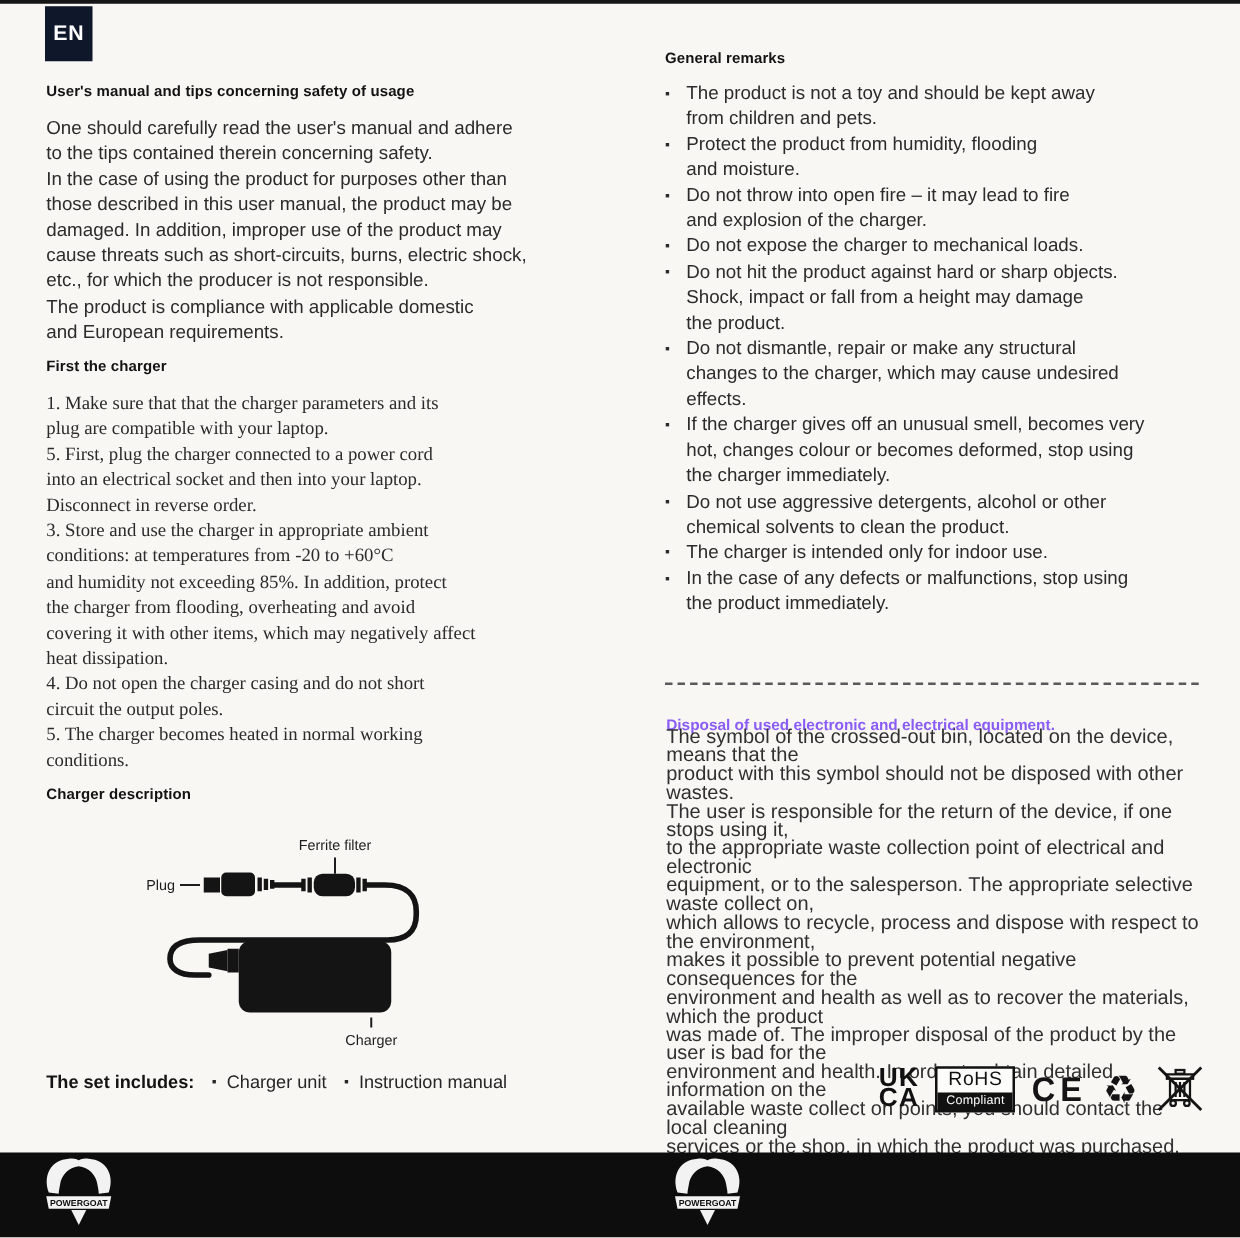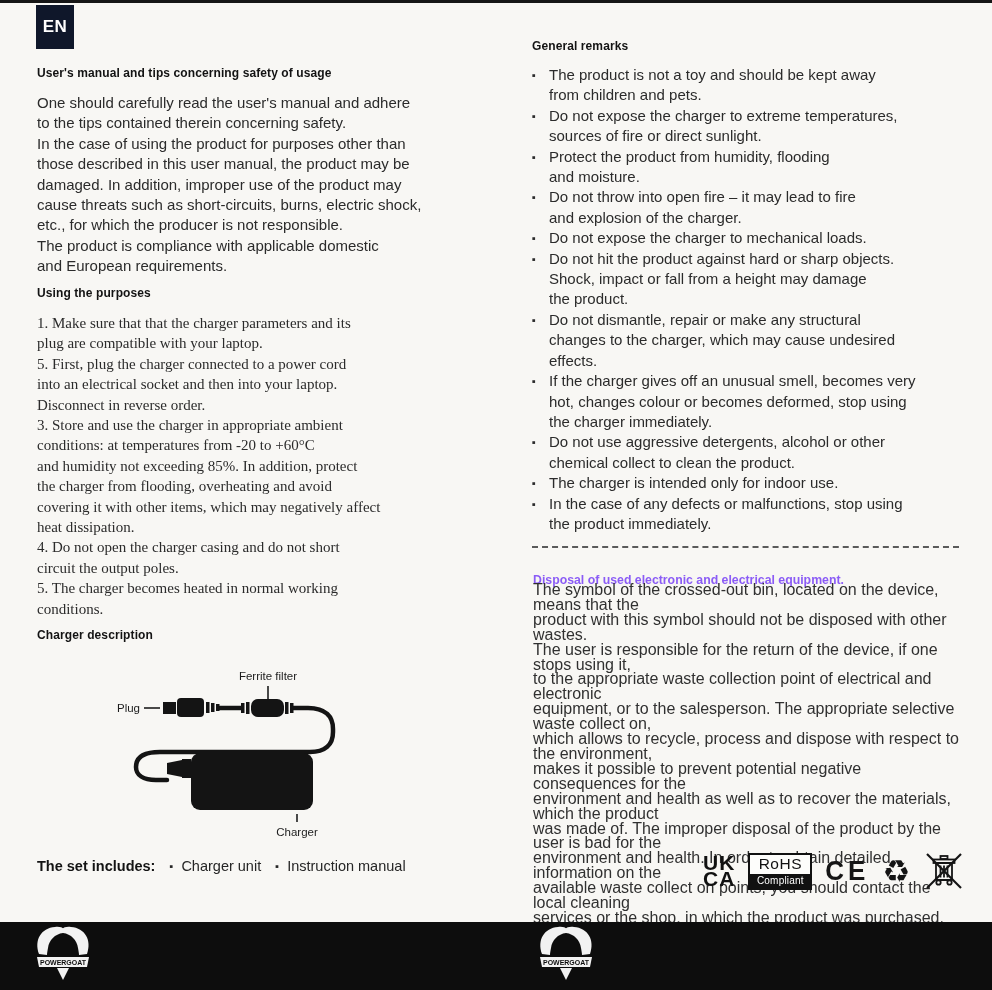--- a/index.html
+++ b/index.html
@@ -74,21 +74,21 @@
 <p class="body-text preline left-intro">One should carefully read the user's manual and adhere
 to the tips contained therein concerning safety.
 In the case of using the product for purposes other than
 those described in this user manual, the product may be
 damaged. In addition, improper use of the product may
 cause threats such as short-circuits, burns, electric shock,
 etc., for which the producer is not responsible.
 The product is compliance with applicable domestic
 and European requirements.</p>
 
-<h2 class="sec using-heading">Using the purposes</h2>
+<h2 class="sec using-heading">First the charger</h2>
 
 <div class="body-text using-items">
   <div class="preline">1. Make sure that that the charger parameters and its
 plug are compatible with your laptop.</div>
   <div class="preline">5. First, plug the charger connected to a power cord
 into an electrical socket and then into your laptop.
 Disconnect in reverse order.</div>
   <div class="preline">3. Store and use the charger in appropriate ambient
 conditions: at temperatures from -20 to +60°C
 and humidity not exceeding 85%. In addition, protect
@@ -145,38 +145,36 @@
   <span class="lbl">The set includes:</span>
   <span class="set-item">Charger unit</span>
   <span class="set-item">Instruction manual</span>
 </div>
 
 <h2 class="sec remarks-heading">General remarks</h2>
 
 <ul class="remarks-list body-text">
   <li class="preline">The product is not a toy and should be kept away
 from children and pets.</li>
-  <li class="preline">Do not expose the charger to extreme temperatures,
-sources of fire or direct sunlight.</li>
   <li class="preline">Protect the product from humidity, flooding
 and moisture.</li>
   <li class="preline">Do not throw into open fire – it may lead to fire
 and explosion of the charger.</li>
   <li class="preline">Do not expose the charger to mechanical loads.</li>
   <li class="preline">Do not hit the product against hard or sharp objects.
 Shock, impact or fall from a height may damage
 the product.</li>
   <li class="preline">Do not dismantle, repair or make any structural
 changes to the charger, which may cause undesired
 effects.</li>
   <li class="preline">If the charger gives off an unusual smell, becomes very
 hot, changes colour or becomes deformed, stop using
 the charger immediately.</li>
   <li class="preline">Do not use aggressive detergents, alcohol or other
-chemical collect to clean the product.</li>
+chemical solvents to clean the product.</li>
   <li class="preline">The charger is intended only for indoor use.</li>
   <li class="preline">In the case of any defects or malfunctions, stop using
 the product immediately.</li>
 </ul>
 
 <div class="divider"></div>
 
 <h3 class="disposal-heading">Disposal of used electronic and electrical equipment.</h3>
 <p class="disposal-text preline">The symbol of the crossed-out bin, located on the device, means that the
 product with this symbol should not be disposed with other wastes.

